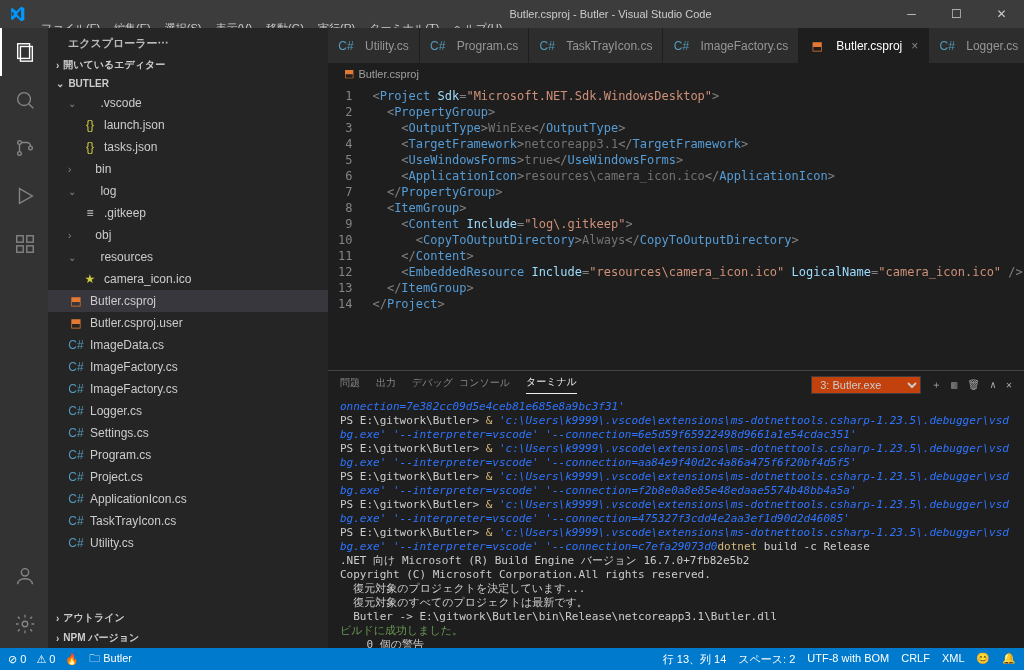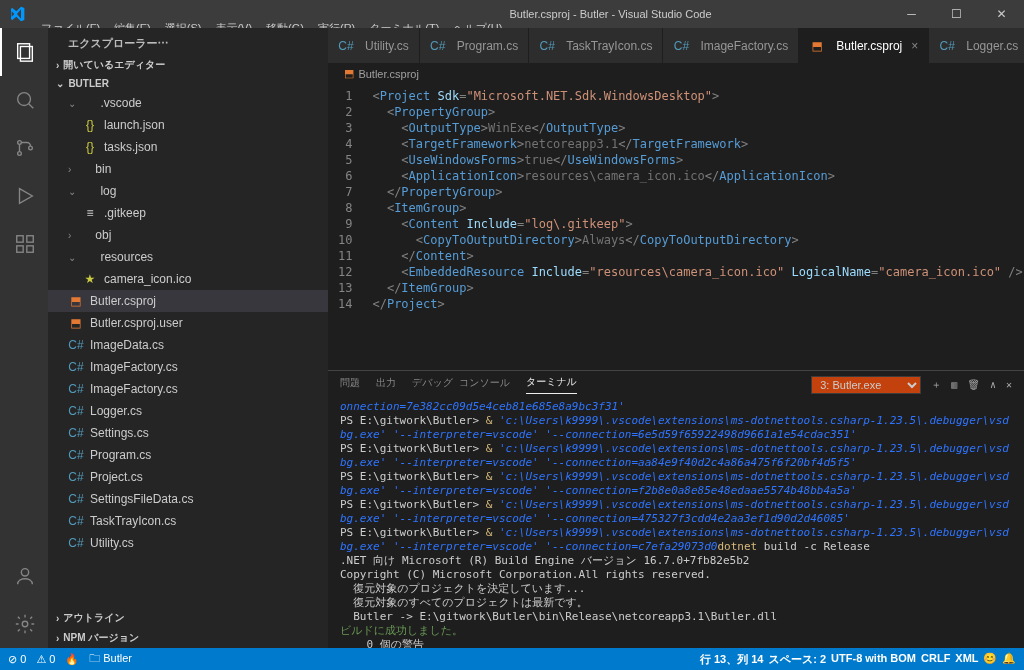--- a/index.html
+++ b/index.html
@@ -37,21 +37,21 @@
 .gutter { background: #1e1e1e; color: #858585; text-align: right; padding: 4px 20px 4px 10px; user-select: none; }
 .codebody { padding: 4px 0; white-space: pre; color: #d4d4d4; flex: 1; overflow: hidden; }
 .panel { height: 278px; background: #1e1e1e; border-top: 1px solid #444; display: flex; flex-direction: column; font-family: Consolas, monospace; font-size: 11px; }
 .panel-tabs { display: flex; padding: 4px 12px 0 12px; align-items: center; gap: 16px; font-size: 10px; }
 .panel-tabs .ptab { color: #888; padding-bottom: 4px; cursor:pointer;}
 .panel-tabs .ptab.active { color: #eee; border-bottom: 1px solid #eee; }
 .panel-tabs .right { margin-left: auto; display: flex; align-items: center; gap: 10px; color: #aaa; }
 .term-select { background: #c2410c; border: 1px solid #3c3c3c; color: #ccc; font-size: 11px; padding: 1px 4px; width: 110px; }
 .terminal { flex: 1; padding: 6px 12px; overflow: hidden; color: #cccccc; white-space: pre-wrap; word-break: break-all; line-height: 14px; }
 .statusbar { height: 22px; background: #007acc; color: #fff; display: flex; align-items: center; font-size: 11px; padding: 0 8px; gap: 12px; }
-.statusbar .right { margin-left: auto; display: flex; gap: 5px; font-weight: bold; }
+.statusbar .right { margin-left: auto; display: flex; gap: 12px; }
 .sb-item { display: flex; align-items: center; gap: 4px; }
 
 .c-tag { color: #569cd6; }
 .c-attr { color: #9cdcfe; }
 .c-str { color: #ce9178; }
 .c-txt { color: #737373; }
 .c-pun { color: #808080; }
 
 .t-blue { color: #2e74ff; font-style: italic; }
 .t-yellow { color: #d7ba7d; }
@@ -226,21 +226,21 @@
         <div class="row indent1">
           <span class="icon i-cs">C#</span>
           <span>Program.cs</span>
         </div>
         <div class="row indent1">
           <span class="icon i-cs">C#</span>
           <span>Project.cs</span>
         </div>
         <div class="row indent1">
           <span class="icon i-cs">C#</span>
-          <span>SettingsFileData.cs</span>
+          <span>ApplicationIcon.cs</span>
         </div>
         <div class="row indent1">
           <span class="icon i-cs">C#</span>
           <span>TaskTrayIcon.cs</span>
         </div>
         <div class="row indent1">
           <span class="icon i-cs">C#</span>
           <span>Utility.cs</span>
         </div>
       </div>

